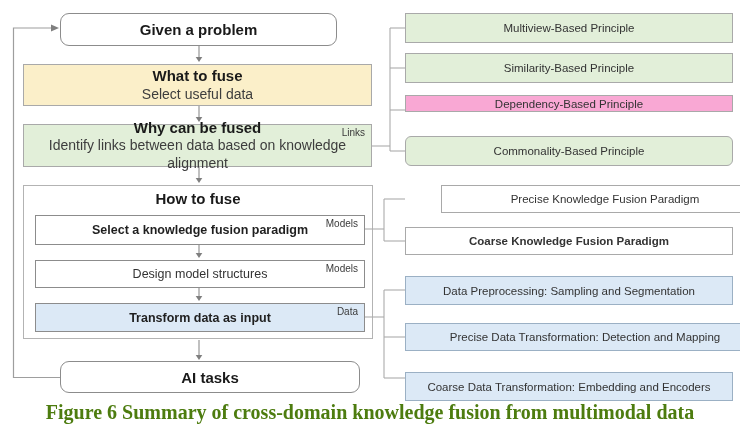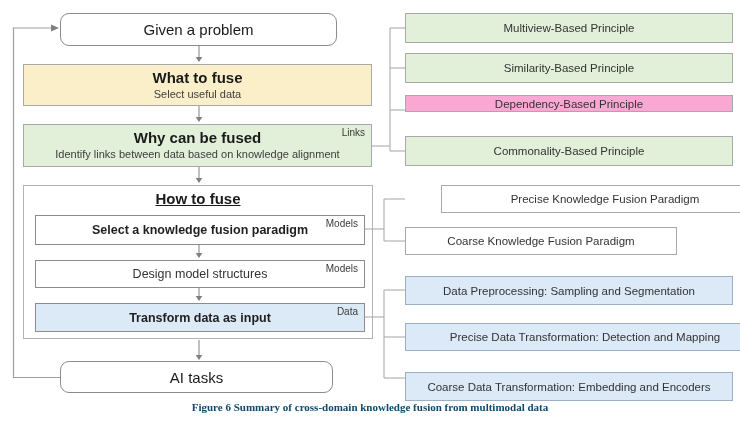--- a/index.html
+++ b/index.html
@@ -1,38 +1,38 @@
 <!DOCTYPE html>
 <html><head>
 <meta charset="utf-8">
 <style>
   html,body{margin:0;padding:0;background:#ffffff;}
   body{width:740px;height:431px;position:relative;overflow:hidden;
        font-family:"Liberation Sans",sans-serif;-webkit-font-smoothing:antialiased;}
   .stage{position:absolute;inset:0;}
   .box{position:absolute;box-sizing:border-box;display:flex;align-items:center;
        justify-content:center;text-align:center;z-index:1;background:#fff;}
-  .rounded{border:1.4px solid #8c8c8c;border-radius:9px;font-weight:normal;
+  .rounded{border:1.4px solid #8c8c8c;border-radius:9px;font-weight:bold;
            font-size:15px;color:#1a1a1a;}
   .stackbox{flex-direction:column;border:1px solid #a9a9a9;line-height:1.25;}
   .stackbox .t{font-weight:bold;font-size:15px;color:#1a1a1a;}
-  .stackbox .s{font-size:11px;color:#3d3d3d;}
+  .stackbox .s{font-size:14px;color:#3d3d3d;}
   .outer{border:1px solid #b3b3b3;background:#fff;}
   .groupTitle{position:absolute;z-index:2;text-align:center;font-weight:bold;
-              font-size:15px;color:#1a1a1a;text-decoration:underline;}
+              font-size:15px;color:#1a1a1a;}
   .innerbox{border:1px solid #8c8c8c;font-size:12.5px;color:#333;}
   .innerbox.bold{font-weight:bold;color:#1f1f1f;}
   .tag{position:absolute;top:1px;right:6px;font-size:10px;color:#3a3a3a;
        font-weight:normal;line-height:13px;}
   .rbox{border:1px solid #a9a9a9;font-size:11.5px;color:#333;}
   .rbox.blue{border-color:#9bb0c4;text-align:center;}
   svg.lines{position:absolute;inset:0;z-index:3;pointer-events:none;}
   .caption{position:absolute;left:0;top:401px;width:740px;text-align:center;
-           font-family:"Liberation Serif",serif;font-weight:bold;font-size:11px;
-           color:#0c4a6e;z-index:2;}
+           font-family:"Liberation Serif",serif;font-weight:bold;font-size:20px;
+           color:#4d7c0f;z-index:2;}
 </style>
 </head>
 <body>
 
 <div class="stage">
 
   <svg class="lines" width="740" height="431" viewBox="0 0 740 431">
 
     <path d="M60,377.5 H13.5 V28 H51" fill="none" stroke="#9e9e9e" stroke-width="1.2"></path>
     <path d="M51,24.6 L51,31.4 L59,28 Z" fill="#7f7f7f"></path>
@@ -103,28 +103,28 @@
   <div class="box innerbox" style="left:35px;top:260px;width:330px;height:28px;">
     <span class="tag">Models</span>
     <span>Design model structures</span>
   </div>
 
   <div class="box innerbox bold" style="left: 35px; top: 303px; width: 330px; height: 29px; background-color: rgb(220, 233, 246);">
     <span class="tag">Data</span>
     <span>Transform data as input</span>
   </div>
 
-  <div class="box rounded" style="left:60px;top:361px;width:273px;height:32px;">AI tasks</div>
+  <div class="box rounded" style="left:60px;top:361px;width:300px;height:32px;">AI tasks</div>
 
   <div class="box rbox" style="left: 405px; top: 13px; width: 328px; height: 30px; background-color: rgb(226, 239, 217);">Multiview-Based Principle</div>
   <div class="box rbox" style="left: 405px; top: 53px; width: 328px; height: 30px; background-color: rgb(226, 239, 217);">Similarity-Based Principle</div>
   <div class="box rbox" style="left: 405px; top: 95px; width: 328px; height: 17px; background-color: #f9a8d4;">Dependency-Based Principle</div>
-  <div class="box rbox" style="left: 405px; top: 136px; width: 328px; height: 30px; background-color: rgb(226, 239, 217);">Commonality-Based Principle</div>
+  <div class="box rbox" style="left: 405px; top: 136px; width: 328px; height: 30px; background-color: rgb(226, 239, 217); border-radius: 6px;">Commonality-Based Principle</div>
 
   <div class="box rbox" style="left:405px;top:185px;width:328px;height:28px;margin-left:36px;">Precise Knowledge Fusion Paradigm</div>
-  <div class="box rbox" style="left:405px;top:227px;width:272px;height:28px;">Coarse Knowledge Fusion Paradigm</div>
+  <div class="box rbox" style="left:405px;top:227px;width:328px;height:28px;font-weight:bold;">Coarse Knowledge Fusion Paradigm</div>
 
   <div class="box rbox blue" style="left: 405px; top: 276px; width: 328px; height: 29px; background-color: rgb(220, 233, 246);">Data Preprocessing: Sampling and Segmentation</div>
   <div class="box rbox blue" style="left: 405px; top: 323px; width: 360px; height: 28px; background-color: rgb(220, 233, 246);">Precise Data Transformation: Detection and Mapping</div>
   <div class="box rbox blue" style="left: 405px; top: 363px; width: 328px; height: 29px; background-color: rgb(220, 233, 246); margin-top: 9px;">Coarse Data Transformation: Embedding and Encoders</div>
 
   <div class="caption">Figure 6 Summary of cross-domain knowledge fusion from multimodal data</div>
 </div>
 
 </body></html>

